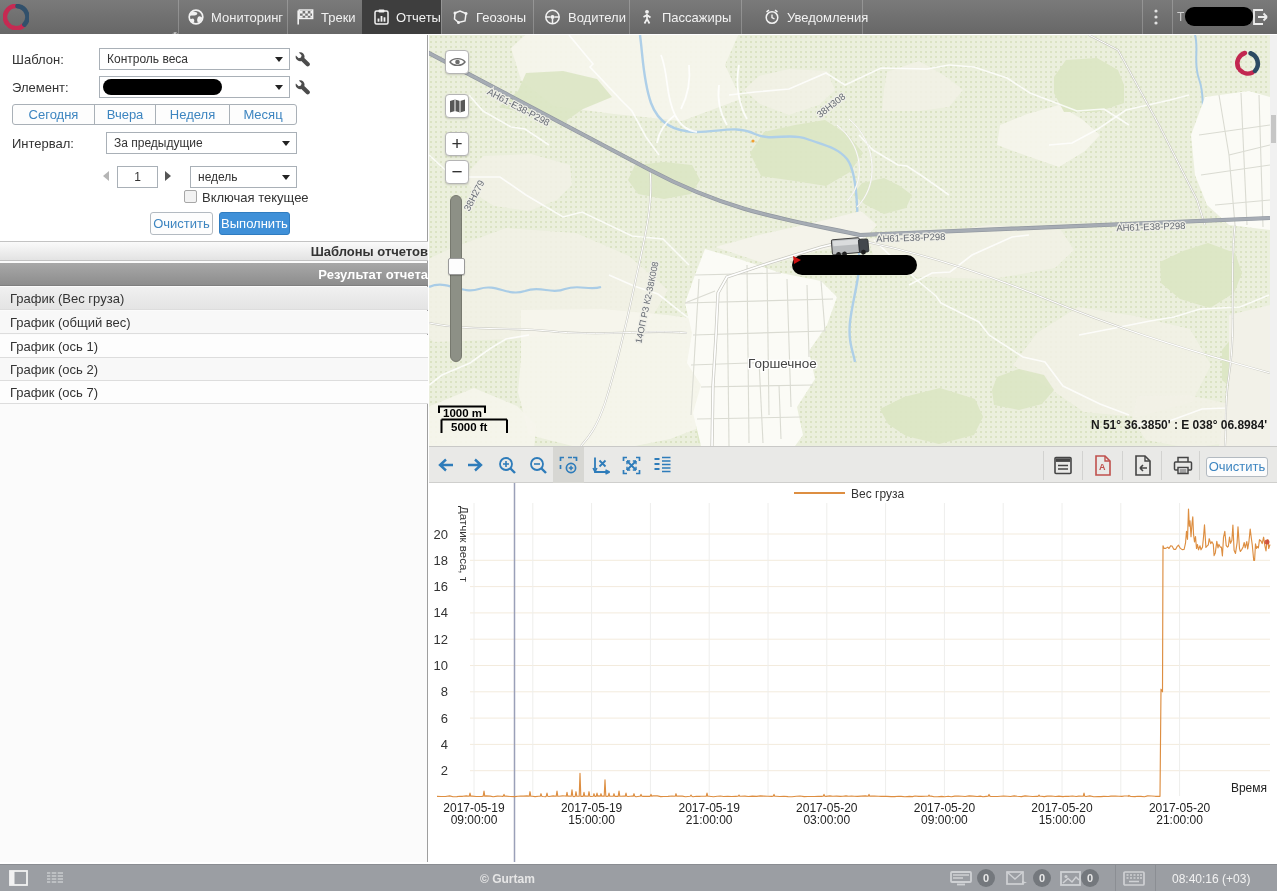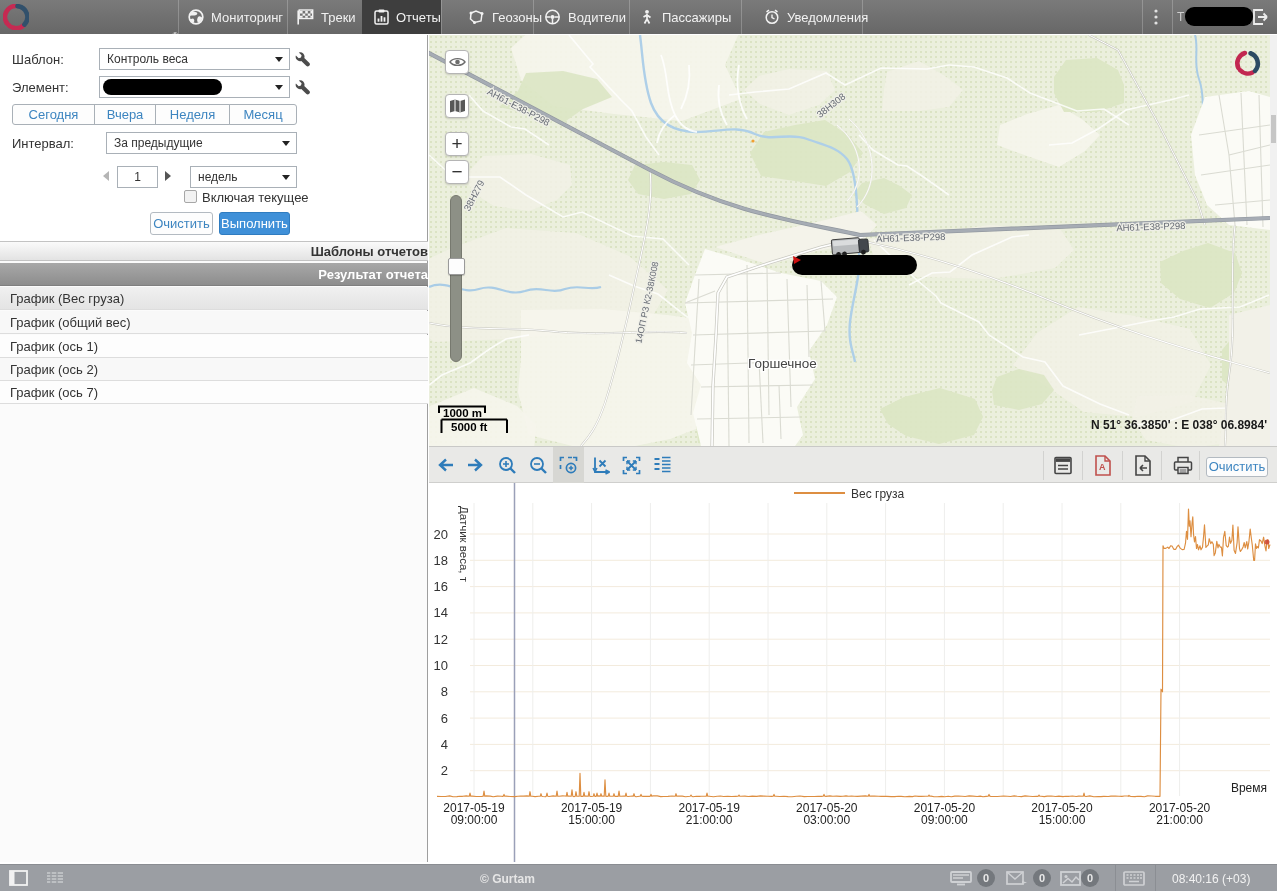--- a/index.html
+++ b/index.html
@@ -79,21 +79,21 @@
   <div class="tab active" style="left:362px;width:79px;padding-left:12px">
     <svg width="15" height="16" viewBox="0 0 15 16">
         <rect x="1" y="2" width="13" height="13" rx="1.5" fill="none" stroke="#f2f2f2" stroke-width="1.5"></rect>
         <rect x="4.5" y="0.5" width="6" height="3" rx="1" fill="#f2f2f2"></rect>
         <rect x="3.6" y="9.5" width="1.8" height="3.2" fill="#f2f2f2"></rect>
         <rect x="6.6" y="7" width="1.8" height="5.7" fill="#f2f2f2"></rect>
         <rect x="9.6" y="8.3" width="1.8" height="4.4" fill="#f2f2f2"></rect>
       </svg>
     <span>Отчеты</span>
     </div>
-  <div class="tab" style="left:468px">
+  <div class="tab" style="left:452px">
     <svg width="17" height="16" viewBox="0 0 17 16">
         <path d="M3 4 L8 2 L14 4.5 L13 12 L6.5 13.5 L2.5 10z" fill="none" stroke="#f2f2f2" stroke-width="1.5"></path>
         <circle cx="3" cy="4" r="1.5" fill="#f2f2f2"></circle>
         <circle cx="14" cy="4.5" r="1.5" fill="#f2f2f2"></circle>
         <circle cx="6.5" cy="13.5" r="1.5" fill="#f2f2f2"></circle>
       </svg>
     <span>Геозоны</span>
     </div>
   <div class="tab" style="left:544px">
     <svg width="17" height="16" viewBox="0 0 17 16">

